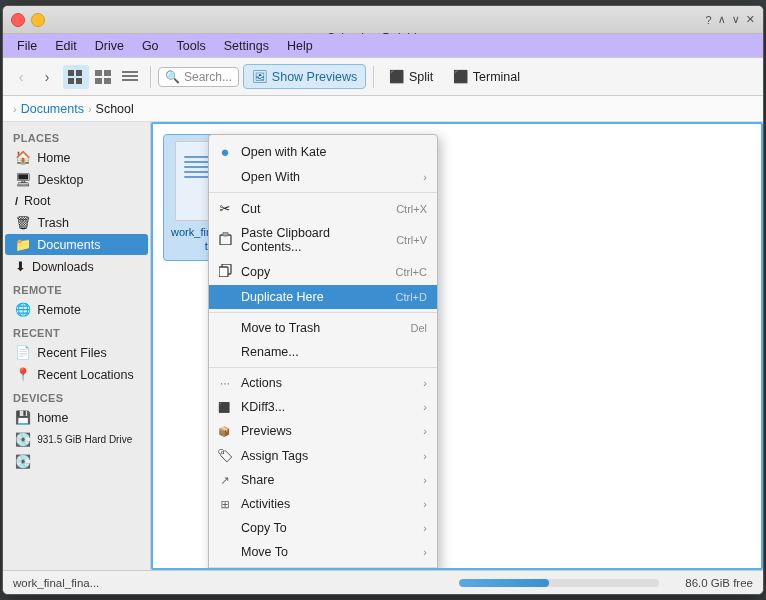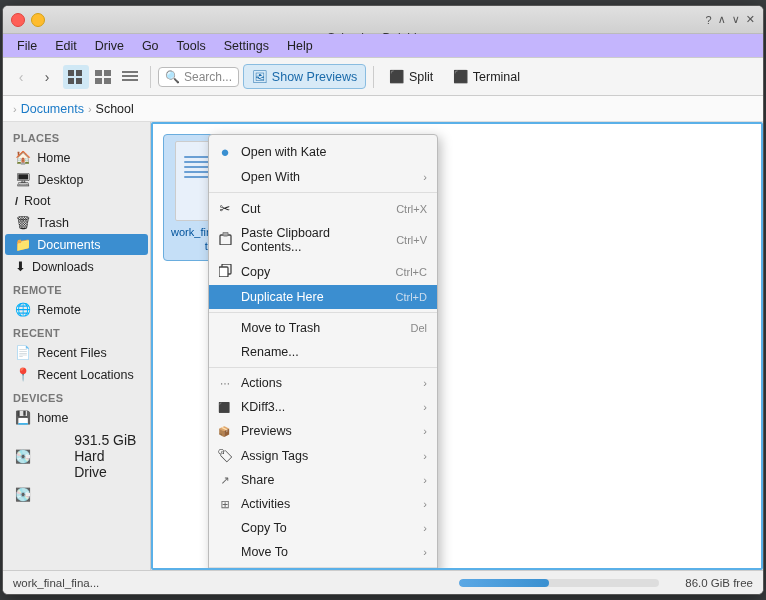--- a/index.html
+++ b/index.html
@@ -467,21 +467,21 @@
         <span>Recent Locations</span>
       </div>
 
       <div class="sidebar-section-label">Devices</div>
       <div class="sidebar-item">
         <span class="sidebar-icon">💾</span>
         <span>home</span>
       </div>
       <div class="sidebar-item">
         <span class="sidebar-icon">💽</span>
-        <span style="font-size:14px;margin-left:37px;">931.5 GiB Hard Drive</span>
+        <span style="font-size:10px;">931.5 GiB Hard Drive</span>
       </div>
       <div class="sidebar-item">
         <span class="sidebar-icon">💽</span>
       </div>
     </div>
 
     <div class="content-area" style="border: 2px solid #5ab0e8; border-radius: 2px;">
       <div class="file-grid">
 
         <div class="file-item selected">

